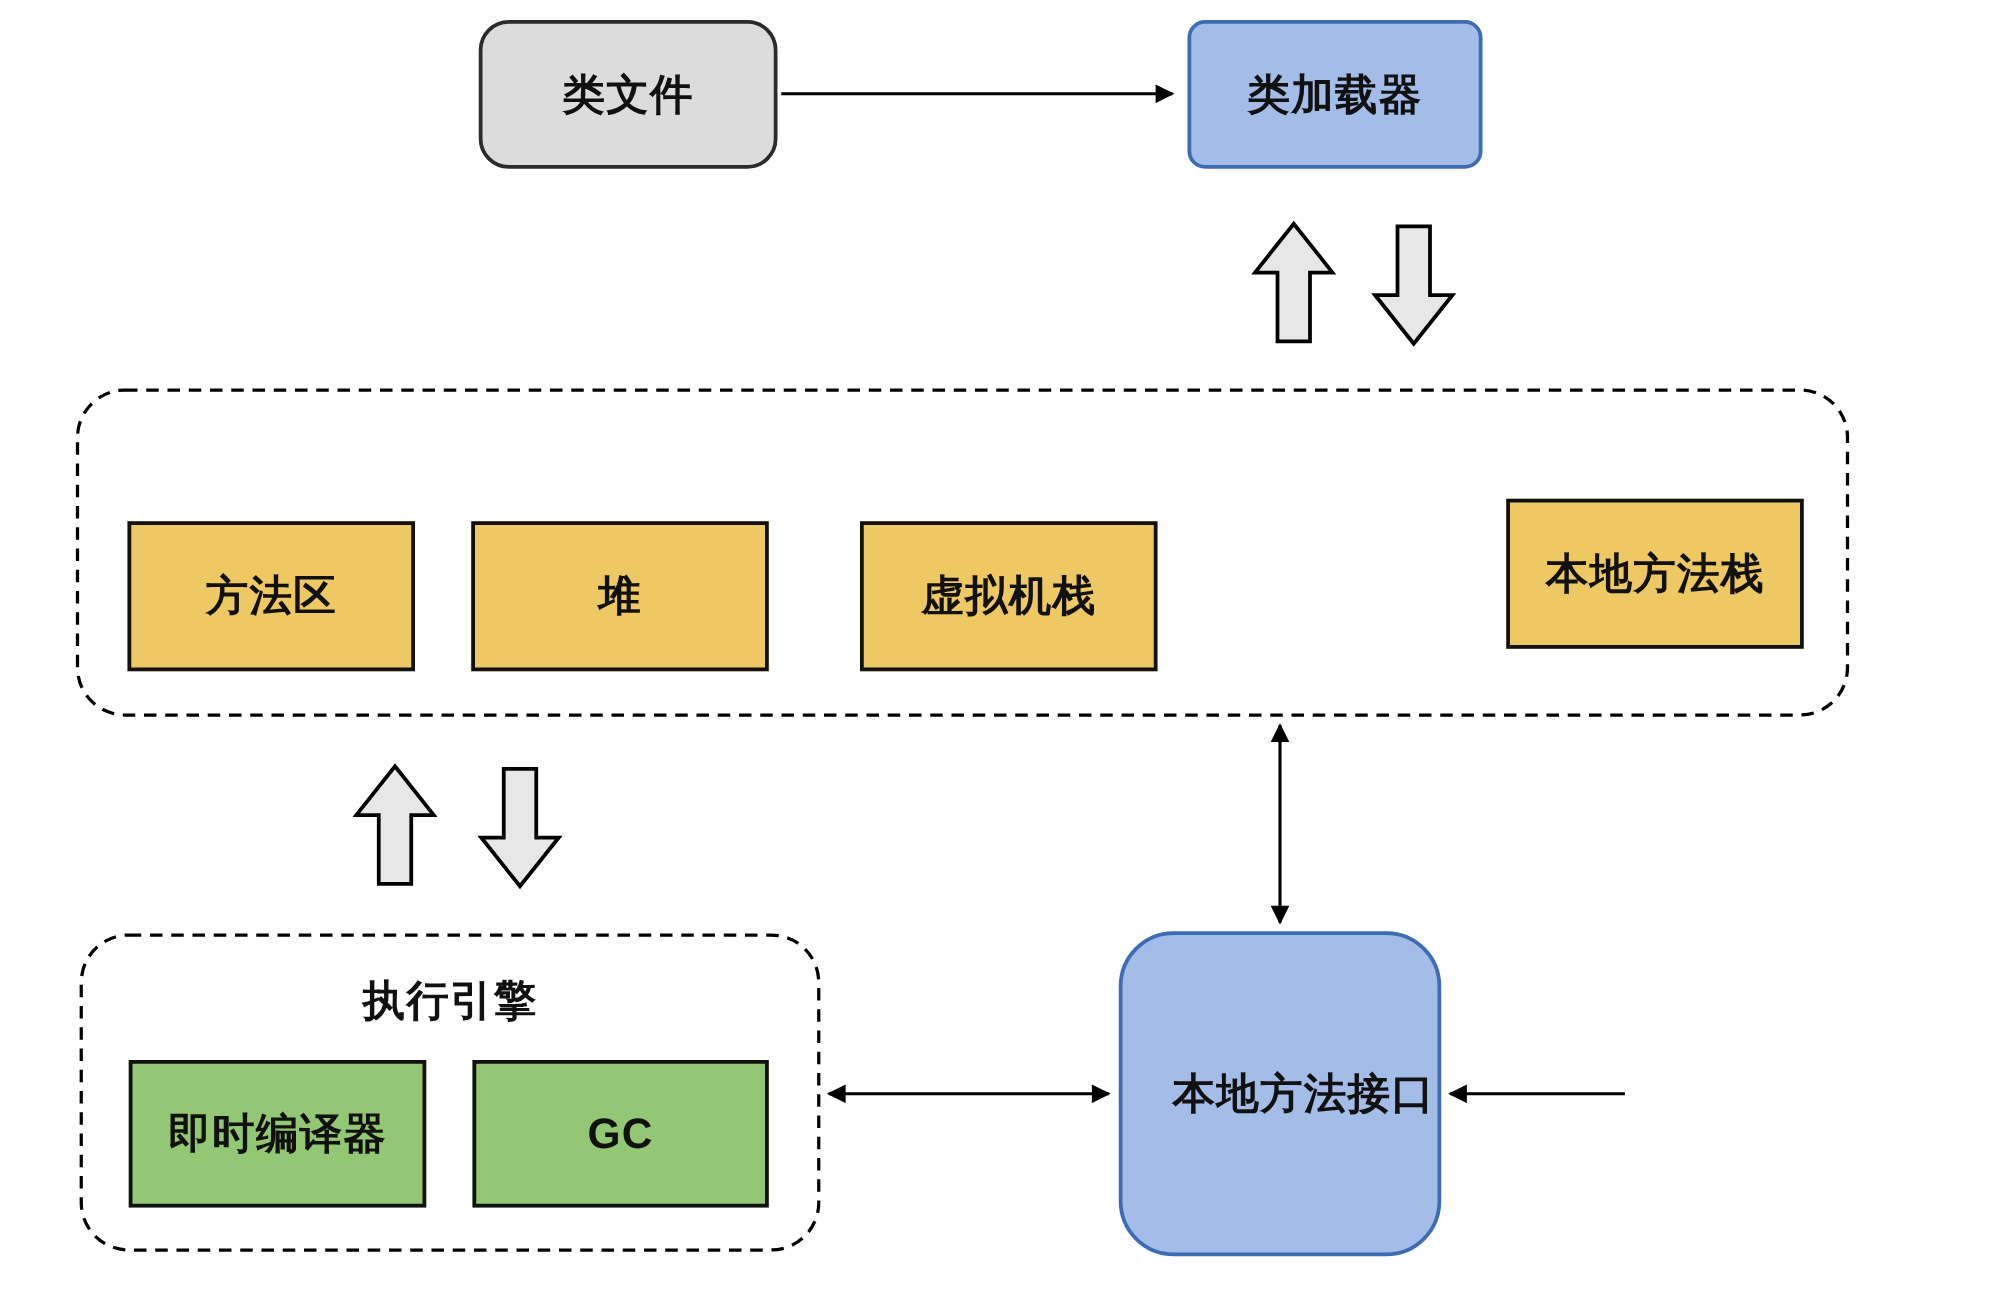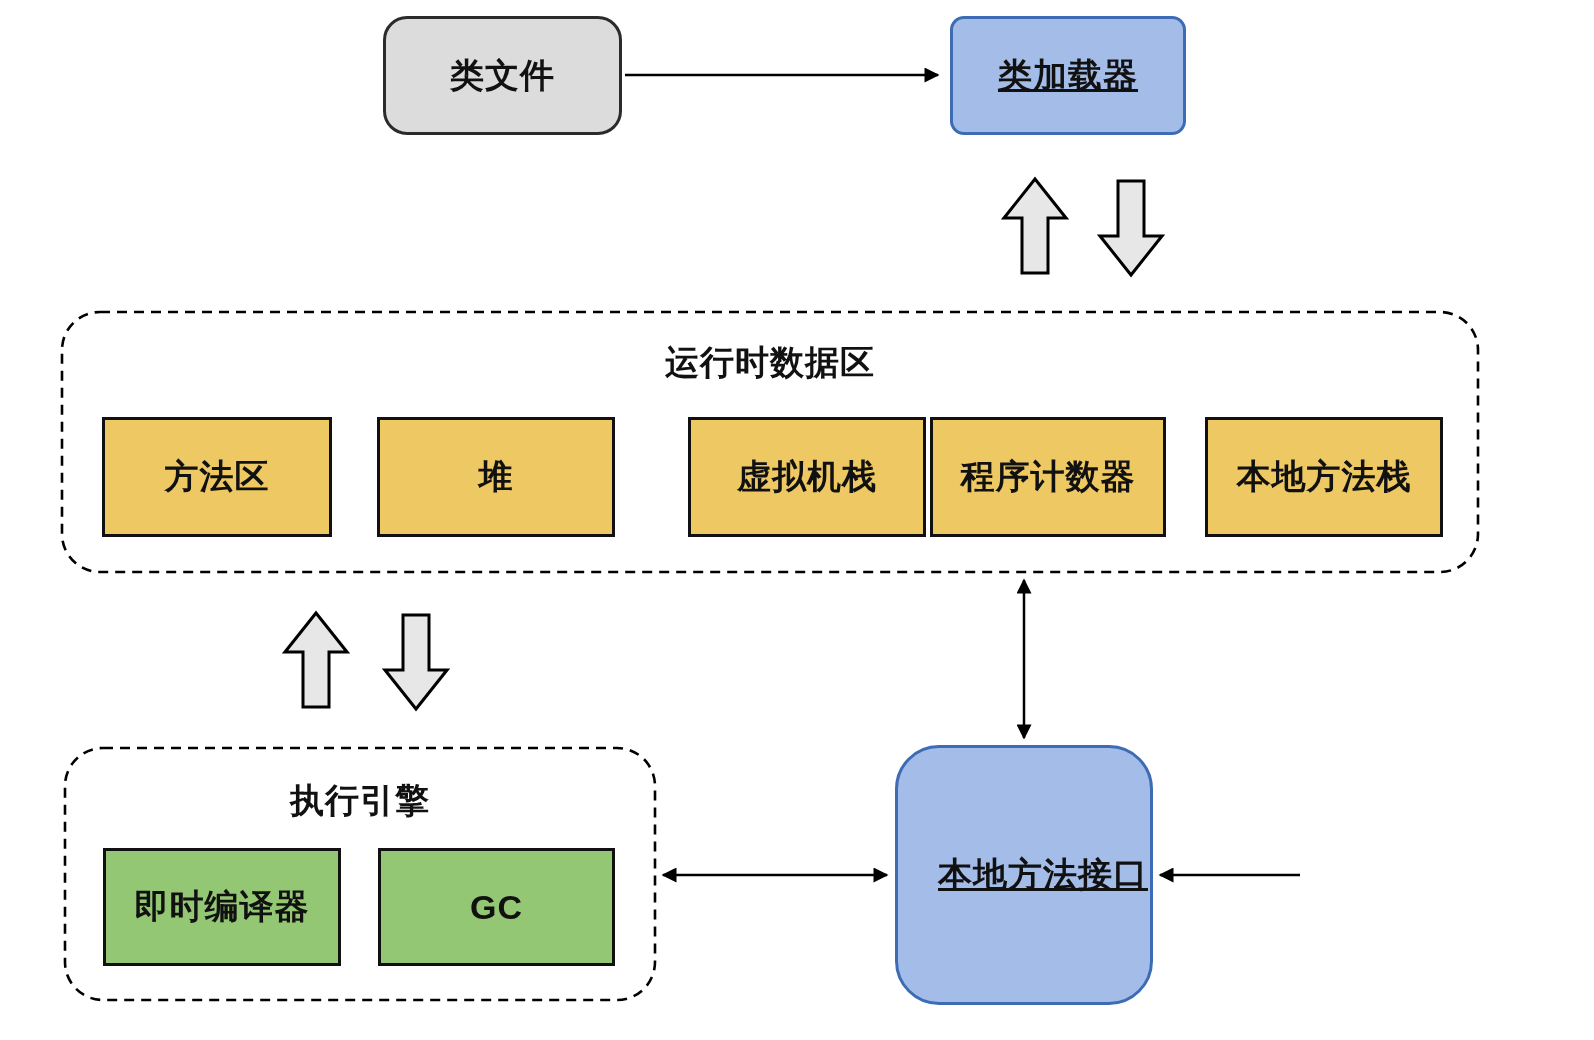--- a/index.html
+++ b/index.html
@@ -24,21 +24,20 @@
     white-space: nowrap;
   }
   .rounded-gray {
     background: #DCDCDC;
     border: 3px solid #2b2b2b;
     border-radius: 24px;
   }
   .rounded-blue {
     background: #A4BCE8;
     border: 3px solid #3D6CB4;
-    text-decoration: underline;
   }
   .yellow {
     background: #EDC863;
     border: 3px solid #111111;
   }
   .green {
     background: #94C773;
     border: 3px solid #111111;
   }
   .container-title {
@@ -110,35 +109,31 @@
   </svg>
 
   <div class="box rounded-gray" style="left:383px; top:16px; width:239px; height:119px;">
     <span>类文件</span>
   </div>
 
   <div class="box rounded-blue" style="left:950px; top:16px; width:236px; height:119px; border-radius:14px;">
     <span>类加载器</span>
   </div>
 
-  <div class="container-title" style="left:62px; top:340px; width:1416px;">运行时数据区</div>
 
   <div class="box yellow" style="left:102px; top:417px; width:230px; height:120px;">
     <span>方法区</span>
   </div>
   <div class="box yellow" style="left:377px; top:417px; width:238px; height:120px;">
     <span>堆</span>
   </div>
   <div class="box yellow" style="left:652px; top:417px; width:238px; height:120px;margin-left:36px;">
     <span>虚拟机栈</span>
   </div>
-  <div class="box yellow" style="left:930px; top:417px; width:236px; height:120px;">
-    <span>程序计数器</span>
-  </div>
-  <div class="box yellow" style="left:1205px; top:417px; width:238px; height:120px;align-items:center;">
+  <div class="box yellow" style="left:1205px; top:399px; width:238px; height:120px;align-items:center;">
     <span>本地方法栈</span>
   </div>
 
   <div class="container-title" style="left:65px; top:778px; width:590px;">执行引擎</div>
 
   <div class="box green" style="left:103px; top:848px; width:238px; height:118px;text-align:right;">
     <span>即时编译器</span>
   </div>
   <div class="box green" style="left:378px; top:848px; width:237px; height:118px;align-items:center;">
     <span>GC</span>

